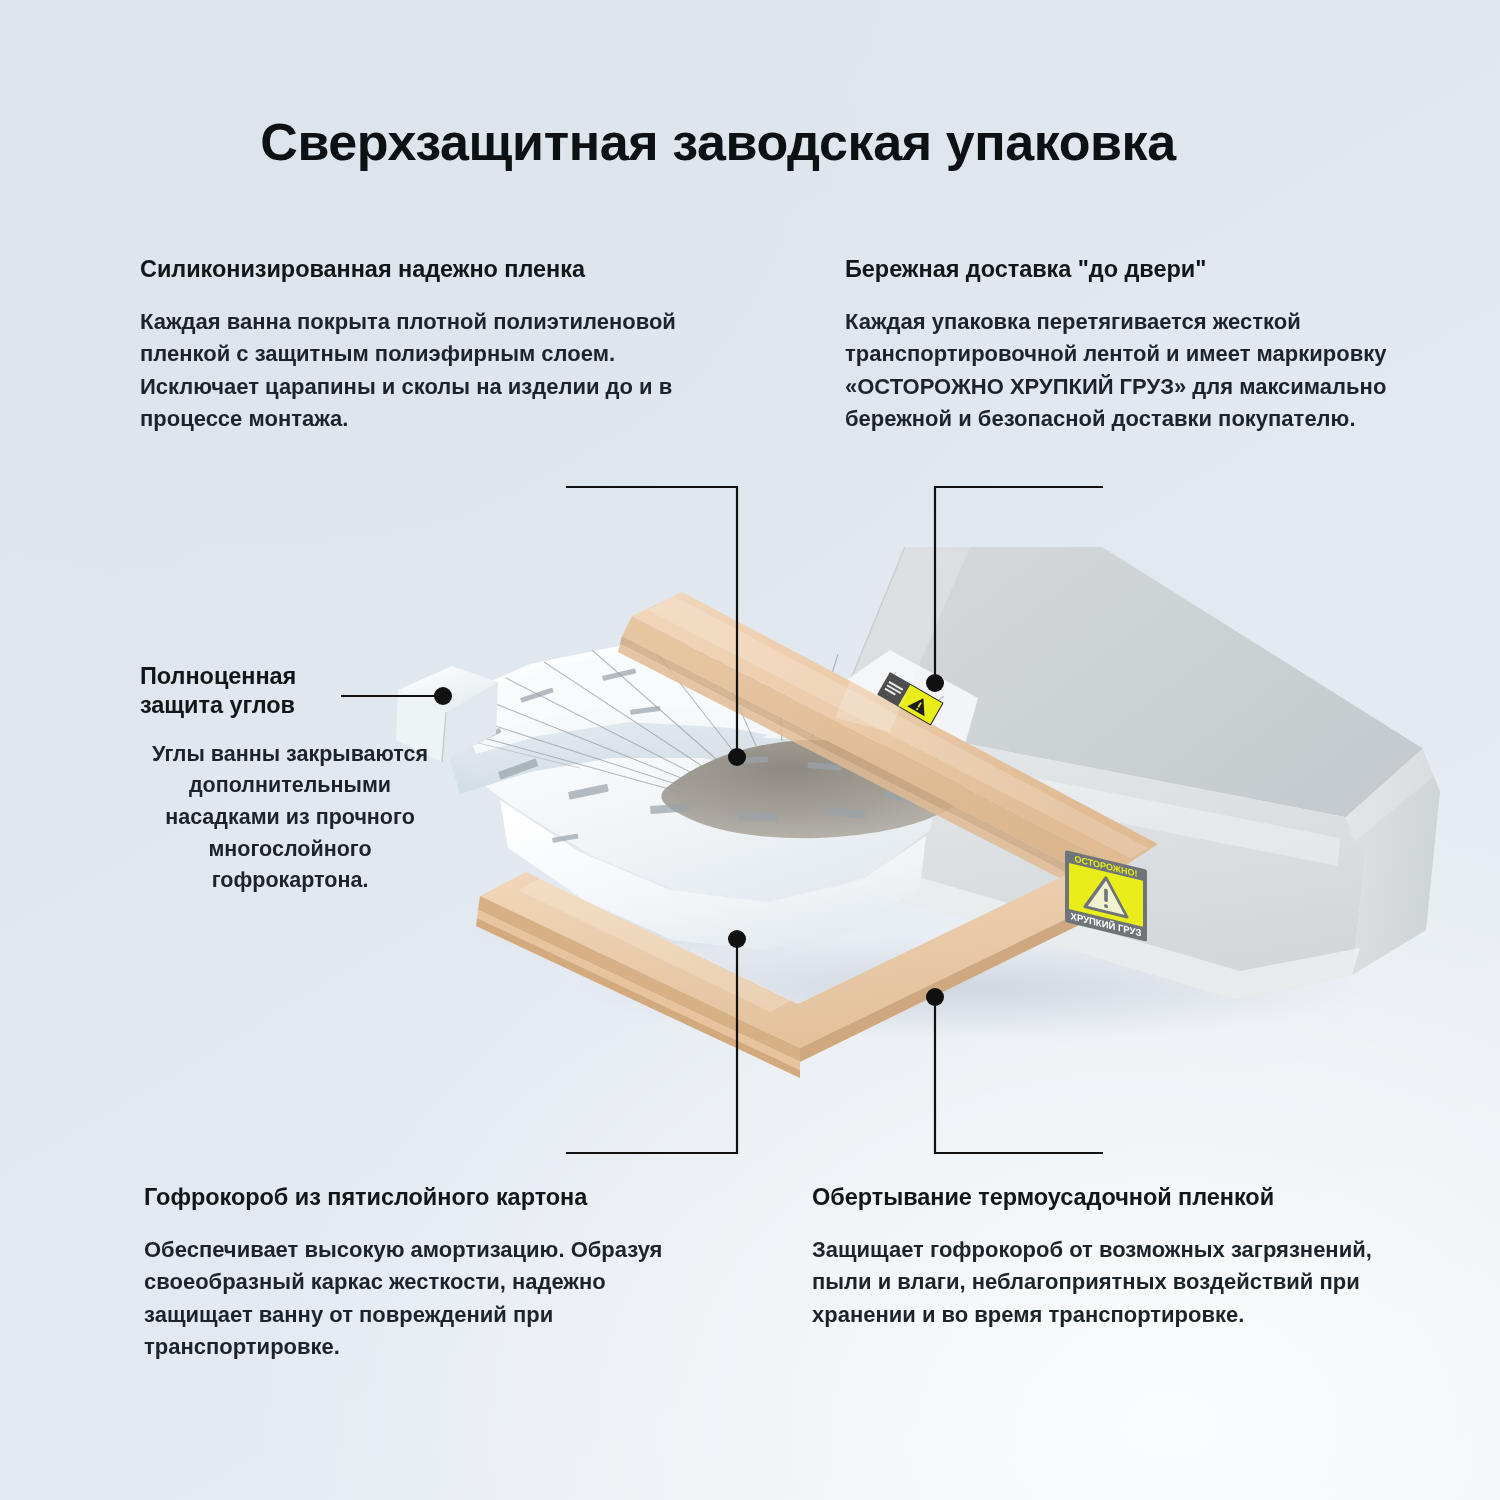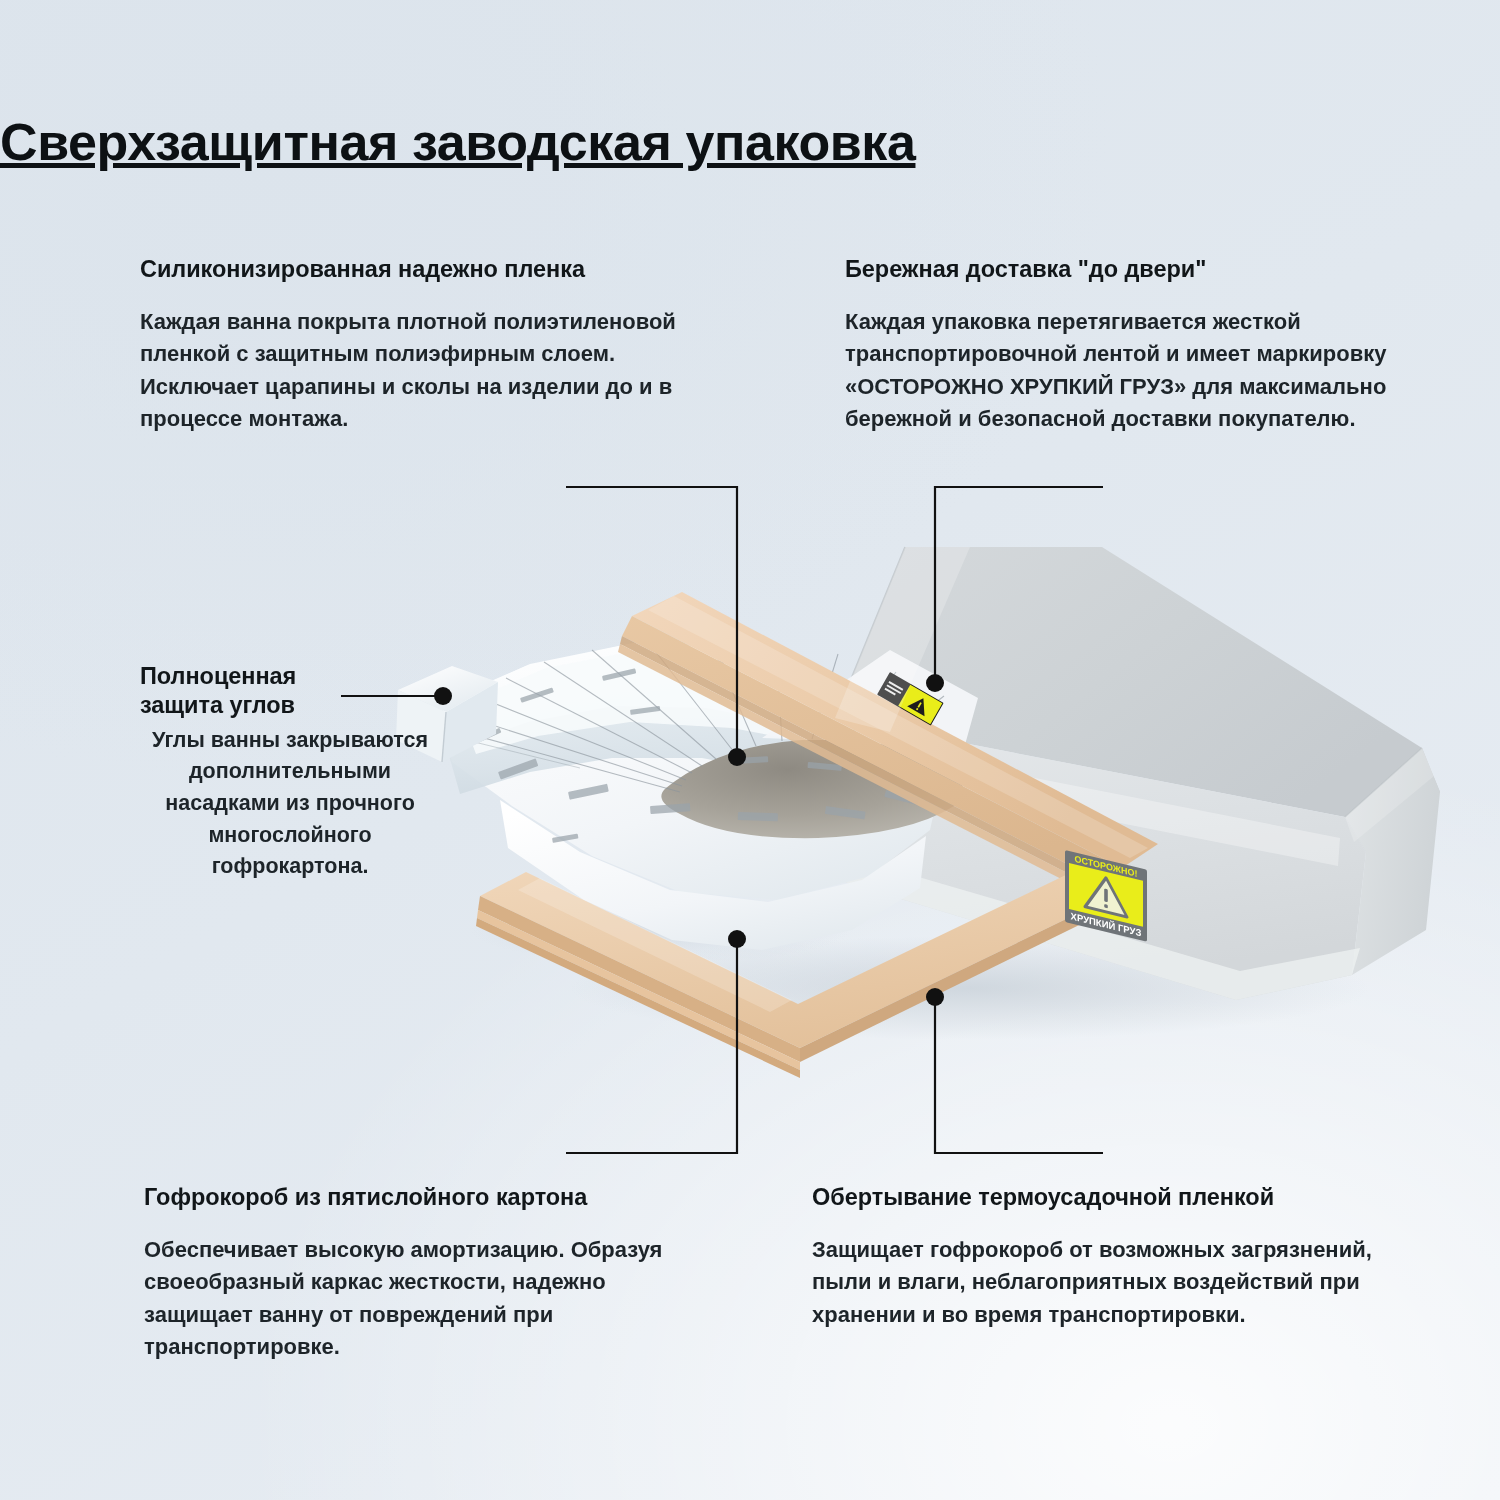--- a/index.html
+++ b/index.html
@@ -21,25 +21,25 @@
     color: #13181d;
     -webkit-font-smoothing: antialiased;
   }
 
   
   .title {
     position: absolute;
     left: 0;
     top: 112px;
     width: 1436px;
+    text-align: center;
     font-size: 52px;
     font-weight: 700;
     letter-spacing: -0.4px;
     color: #0d1114;
-    text-decoration: underline;
   }
 
   
   .block { position: absolute; }
   .block h3 {
     margin: 0 0 22px 0;
     font-size: 23.5px;
     font-weight: 700;
     line-height: 1.25;
     color: #111619;
@@ -49,21 +49,21 @@
     margin: 0;
     font-size: 22px;
     line-height: 1.46;
     color: #1d2429;
     font-weight: 700;
   }
 
   #block-film      { left: 140px; top: 255px;  width: 560px; }
   #block-delivery  { left: 845px; top: 255px;  width: 560px; }
   #block-corners   { left: 140px; top: 662px;  width: 300px; }
-  #block-corners h3 { margin-bottom: 4px; }
+  #block-corners h3 { margin-bottom: 18px; }
   #block-corners p { font-size: 21.5px; line-height: 1.47; text-align: center; }
   #block-box       { left: 144px; top: 1183px; width: 560px; }
   #block-shrink    { left: 812px; top: 1183px; width: 570px; }
 
   
   .leaders { position: absolute; inset: 0; pointer-events: none; }
 
   
   .scene {
     position: absolute;
@@ -373,16 +373,16 @@
     <p>Углы ванны закрываются дополнительными насадками из прочного многослойного гофрокартона.</p>
   </div>
 
   <div class="block" id="block-box">
     <h3>Гофрокороб из пятислойного картона</h3>
     <p>Обеспечивает высокую амортизацию. Образуя своеобразный каркас жесткости, надежно защищает ванну от повреждений при транспортировке.</p>
   </div>
 
   <div class="block" id="block-shrink">
     <h3>Обертывание термоусадочной пленкой</h3>
-    <p>Защищает гофрокороб от возможных загрязнений, пыли и влаги, неблагоприятных воздействий  при хранении и во время транспортировки.</p>
+    <p>Защищает гофрокороб от возможных загрязнений, пыли и влаги, неблагоприятных воздействий  при хранении и во время транспортировке.</p>
   </div>
 
 </div>
 
 </body></html>

